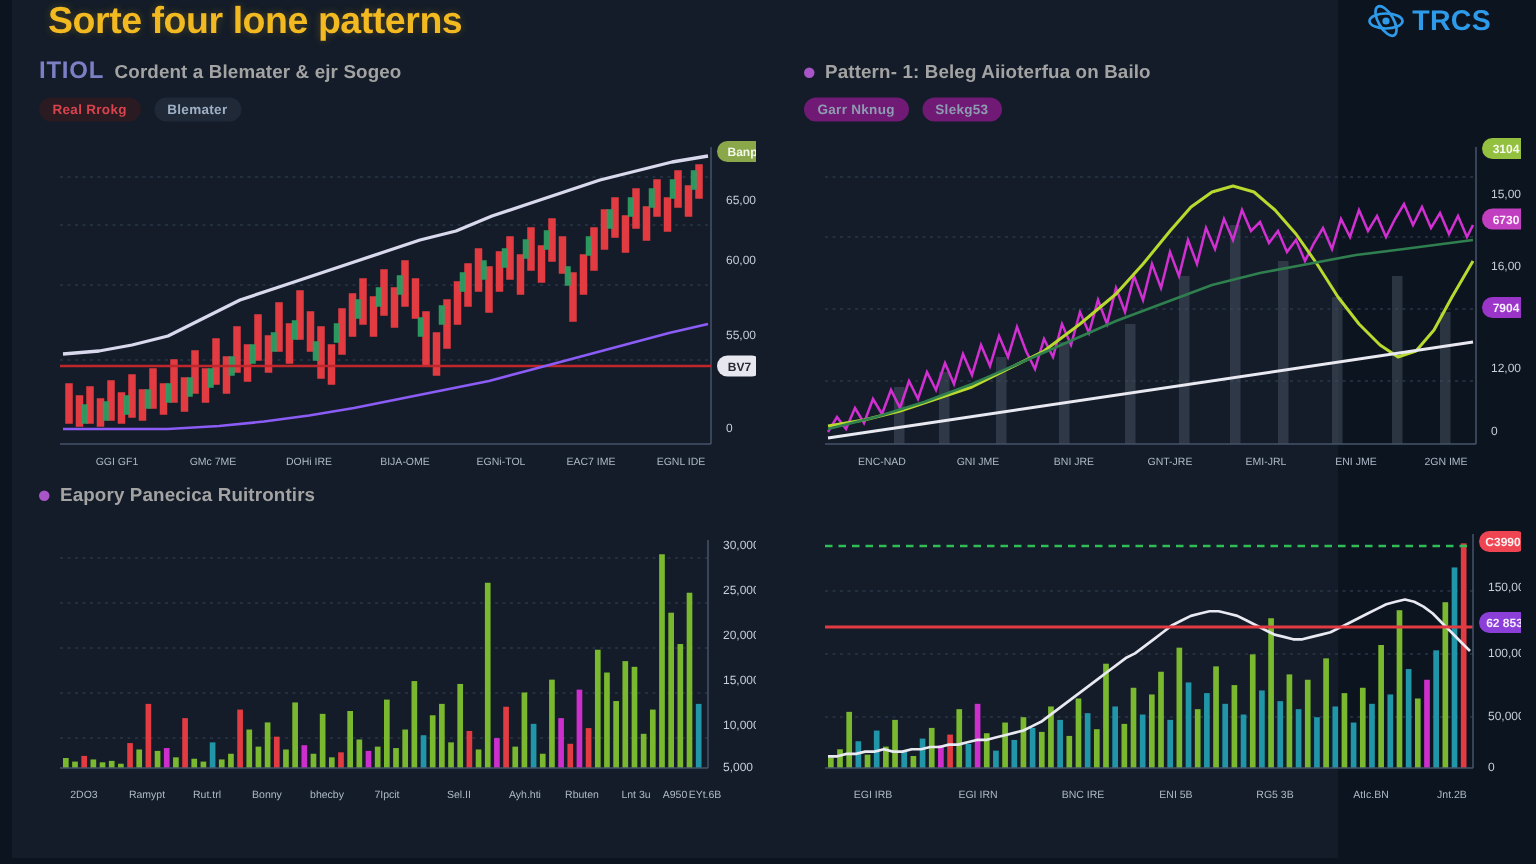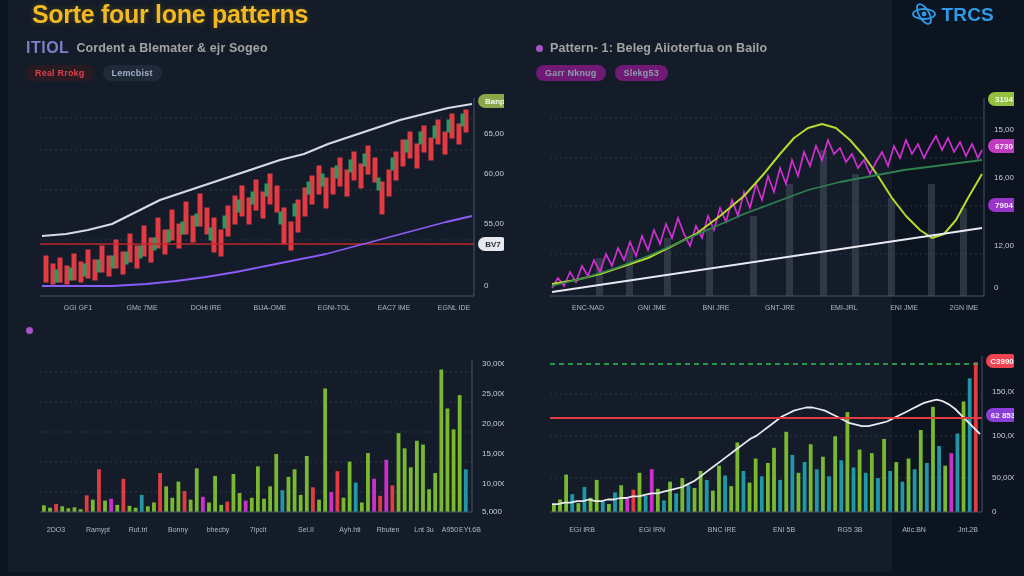--- a/index.html
+++ b/index.html
@@ -144,21 +144,21 @@
     </div>
   </div>
 
   <div class="panel p1">
     <div class="panel-head">
       <span class="prefix-chip">ITIOL</span>
       <span class="panel-title">Cordent a Blemater &amp; ejr Sogeo</span>
     </div>
     <div class="pill-row">
       <span class="pill red">Real Rrokg</span>
-      <span class="pill blue">Lemcbist</span>
+      <span class="pill blue">Blemater</span>
     </div>
     <div class="plot">
       <svg width="478" height="222" viewBox="0 0 478 222">
         <g>
           <line x1="14" y1="30" x2="448" y2="30" stroke="#2a3546" stroke-width="1" stroke-dasharray="2 3"></line>
           <line x1="14" y1="62" x2="448" y2="62" stroke="#2a3546" stroke-width="1" stroke-dasharray="2 3"></line>
           <line x1="14" y1="102" x2="448" y2="102" stroke="#2a3546" stroke-width="1" stroke-dasharray="2 3"></line>
           <line x1="14" y1="152" x2="448" y2="152" stroke="#2a3546" stroke-width="1" stroke-dasharray="2 3"></line>
         </g>
         <line x1="14" y1="208" x2="448" y2="208" stroke="#46536a" stroke-width="1"></line>
@@ -364,20 +364,21 @@
           <text class="axis-text-x" x="368" y="222" text-anchor="middle">ENI JME</text>
           <text class="axis-text-x" x="428" y="222" text-anchor="middle">2GN IME</text>
         </g>
       </svg>
     </div>
   </div>
 
   <div class="panel p3">
     <div class="panel-head">
       <span class="bullet purple"></span>
+      <span class="panel-title">Eapory Panecica Ruitrontirs</span>
     </div>
     <div class="plot">
       <svg width="478" height="214" viewBox="0 0 478 214" id="chart3">
         <g>
           <line x1="14" y1="26" x2="446" y2="26" stroke="#2a3546" stroke-width="1" stroke-dasharray="2 3"></line>
           <line x1="14" y1="56" x2="446" y2="56" stroke="#2a3546" stroke-width="1" stroke-dasharray="2 3"></line>
           <line x1="14" y1="86" x2="446" y2="86" stroke="#2a3546" stroke-width="1" stroke-dasharray="2 3"></line>
           <line x1="14" y1="116" x2="446" y2="116" stroke="#2a3546" stroke-width="1" stroke-dasharray="2 3"></line>
           <line x1="14" y1="146" x2="446" y2="146" stroke="#2a3546" stroke-width="1" stroke-dasharray="2 3"></line>
         </g>

